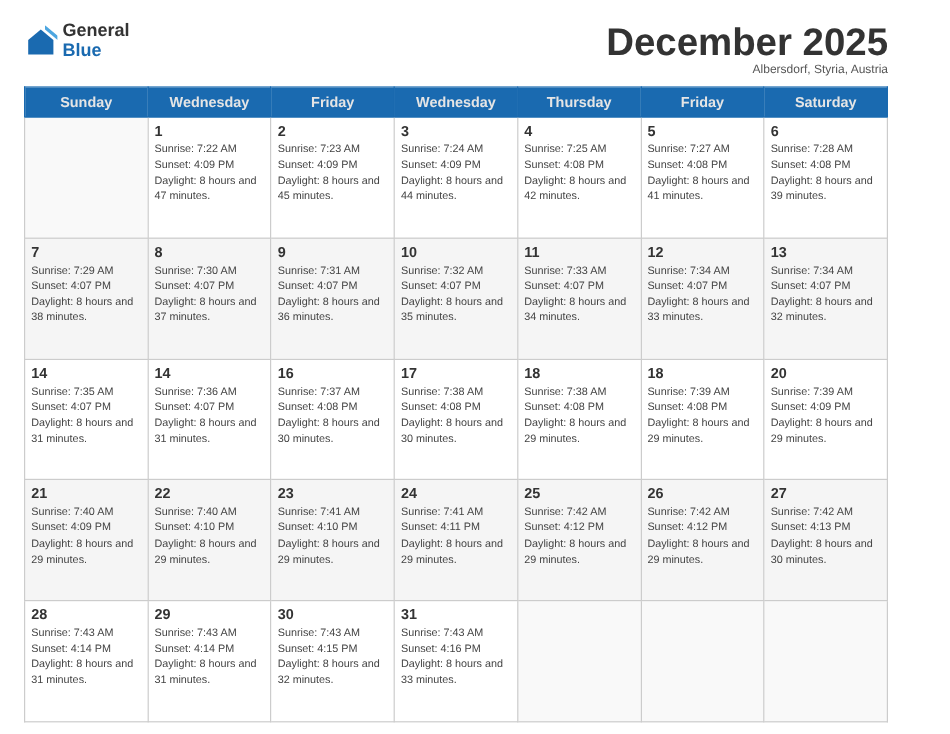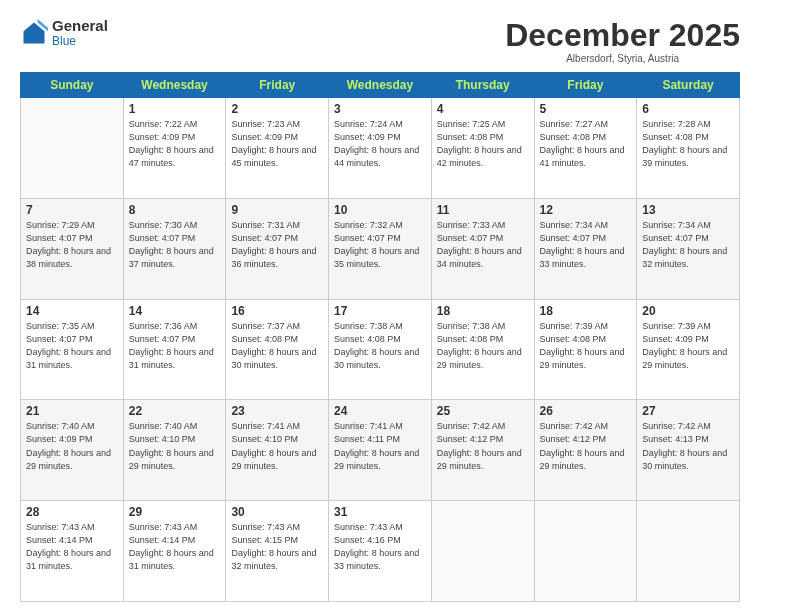--- a/index.html
+++ b/index.html
@@ -32,30 +32,30 @@
       display: flex;
       flex-direction: column;
       line-height: 1.1;
     }
     .logo-general {
       font-size: 15px;
       font-weight: bold;
       color: #333;
     }
     .logo-blue {
-      font-size: 12px;
-      font-weight: normal;
+      font-size: 15px;
+      font-weight: bold;
       color: #1a6ab0;
     }
     .logo-icon {
       width: 28px;
       height: 28px;
     }
     .title-block {
-      text-align: center;
+      text-align: right;
       margin-left: 24px;
     }
     .month-title {
       font-size: 32px;
       font-weight: bold;
       color: #333;
       line-height: 1.1;
     }
     .subtitle {
       font-size: 10px;
@@ -63,21 +63,21 @@
     }
     .calendar {
       flex: 1;
       border: 1px solid #ccc;
       border-collapse: collapse;
       width: 100%;
       table-layout: fixed;
     }
     .calendar th {
       background: #1a6ab0;
-      color: #bef264;
+      color: #e5e5e5;
       font-size: 12px;
       font-weight: bold;
       text-align: center;
       padding: 5px 2px;
       border: 1px solid #1a6ab0;
     }
     .calendar td {
       vertical-align: top;
       border: 1px solid #ccc;
       padding: 4px 5px;

